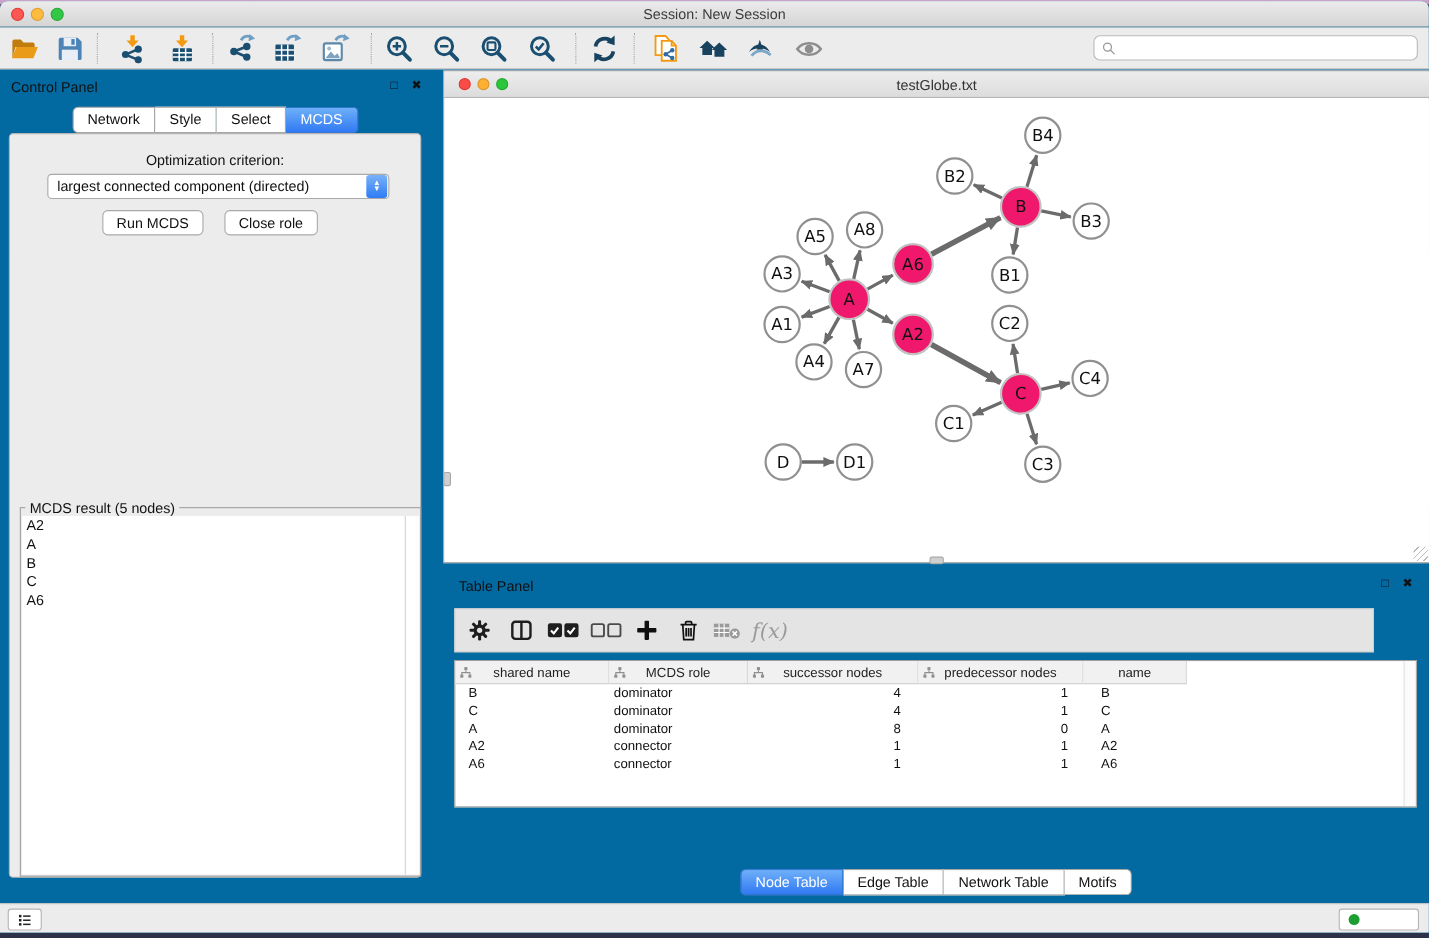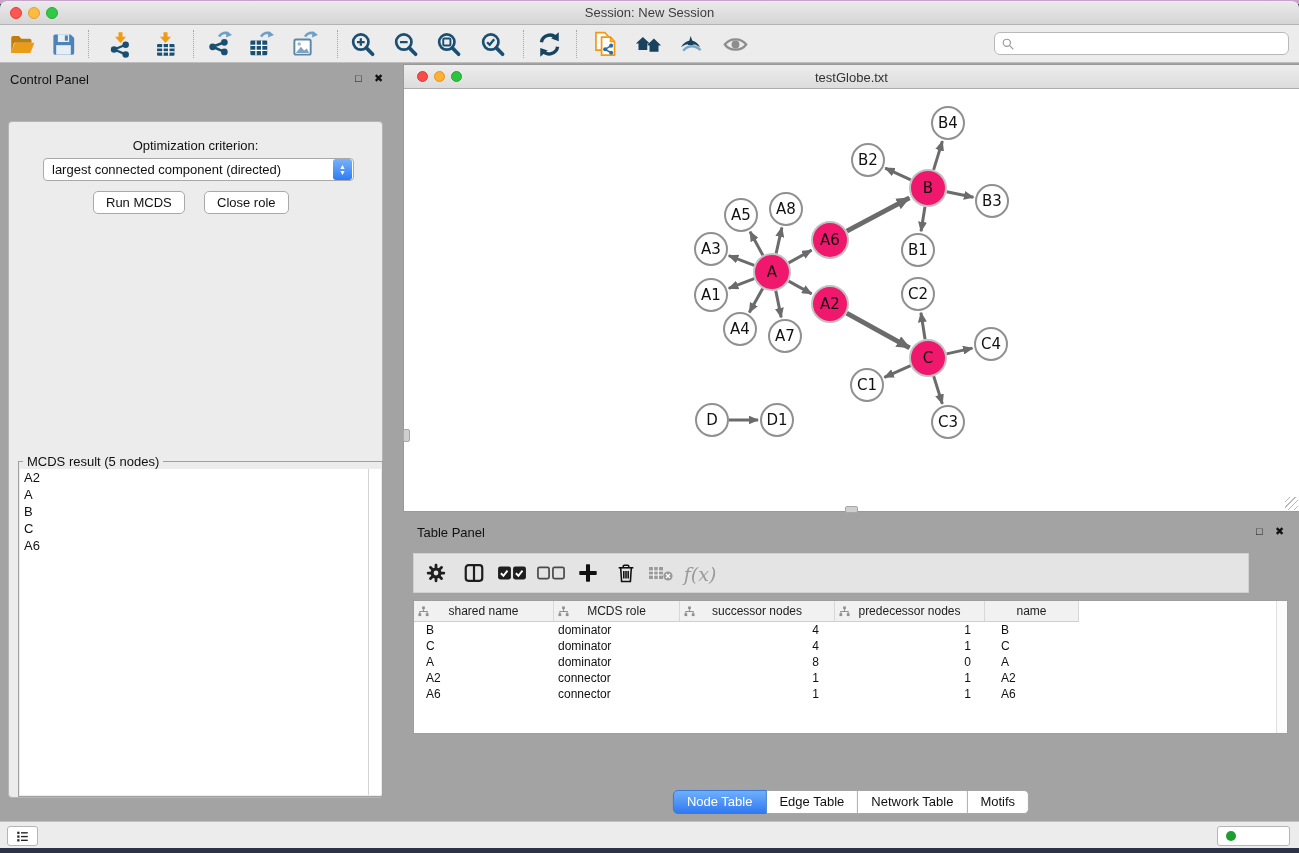--- a/index.html
+++ b/index.html
@@ -1,19 +1,19 @@
 <!DOCTYPE html>
 <html><head>
 <meta charset="utf-8">
 <style>
   * { margin:0; padding:0; box-sizing:border-box; }
   html,body { width:1299px; height:853px; overflow:hidden; }
   body { background:#2e3248; font-family:"Liberation Sans", sans-serif; }
   .desktop-top { position:absolute; top:0; left:0; width:1299px; height:4px; background:#c9a3ca; }
-  .app { position:absolute; top:1px; left:0; width:1299px; height:847px; background:#a3a3a3;
+  .app { position:absolute; top:1px; left:0; width:1299px; height:847px; background:#0369a1;
          border-radius:7px 7px 0 0; overflow:hidden; }
 
   
   .titlebar { position:absolute; top:0; left:0; right:0; height:24px;
     background:linear-gradient(#ebebeb,#d5d5d5); border-bottom:1px solid #b3b3b3; }
   .titlebar .title { position:absolute; top:4px; left:0; right:0; text-align:center;
     font-size:13px; color:#3c3c3c; }
   .tl { position:absolute; top:6px; width:12px; height:12px; border-radius:50%; }
   .tl.red { left:10px; background:#fc5753; border:1px solid #df3e38; }
   .tl.yellow { left:28px; background:#fdbc40; border:1px solid #de9f34; }
@@ -305,20 +305,26 @@
             <circle cx="12" cy="12" r="3.5" fill="#8d8d8d"></circle>
           </svg>
         </span>
       </button>
     </div>
 
   <div class="control-panel">
     <div class="panel-header-label">Control Panel</div>
     <button class="panel-btn" style="left:355px">□</button>
     <button class="panel-btn" style="left:374px">✖</button>
+    <div class="seg-tabs cp-tabs" id="cp-tabs">
+        <div class="seg-tab">Network</div>
+        <div class="seg-tab">Style</div>
+        <div class="seg-tab">Select</div>
+        <div class="seg-tab active">MCDS</div>
+      </div>
     <div class="cp-body">
       <div class="opt-label">Optimization criterion:</div>
       <div class="dropdown">
         <span class="dd-text">largest connected component (directed)</span>
         <span class="dd-stepper">
             <span>▲</span>
             <span>▼</span>
           </span>
       </div>
       <button class="mac-btn" style="left:84px">Run MCDS</button>

